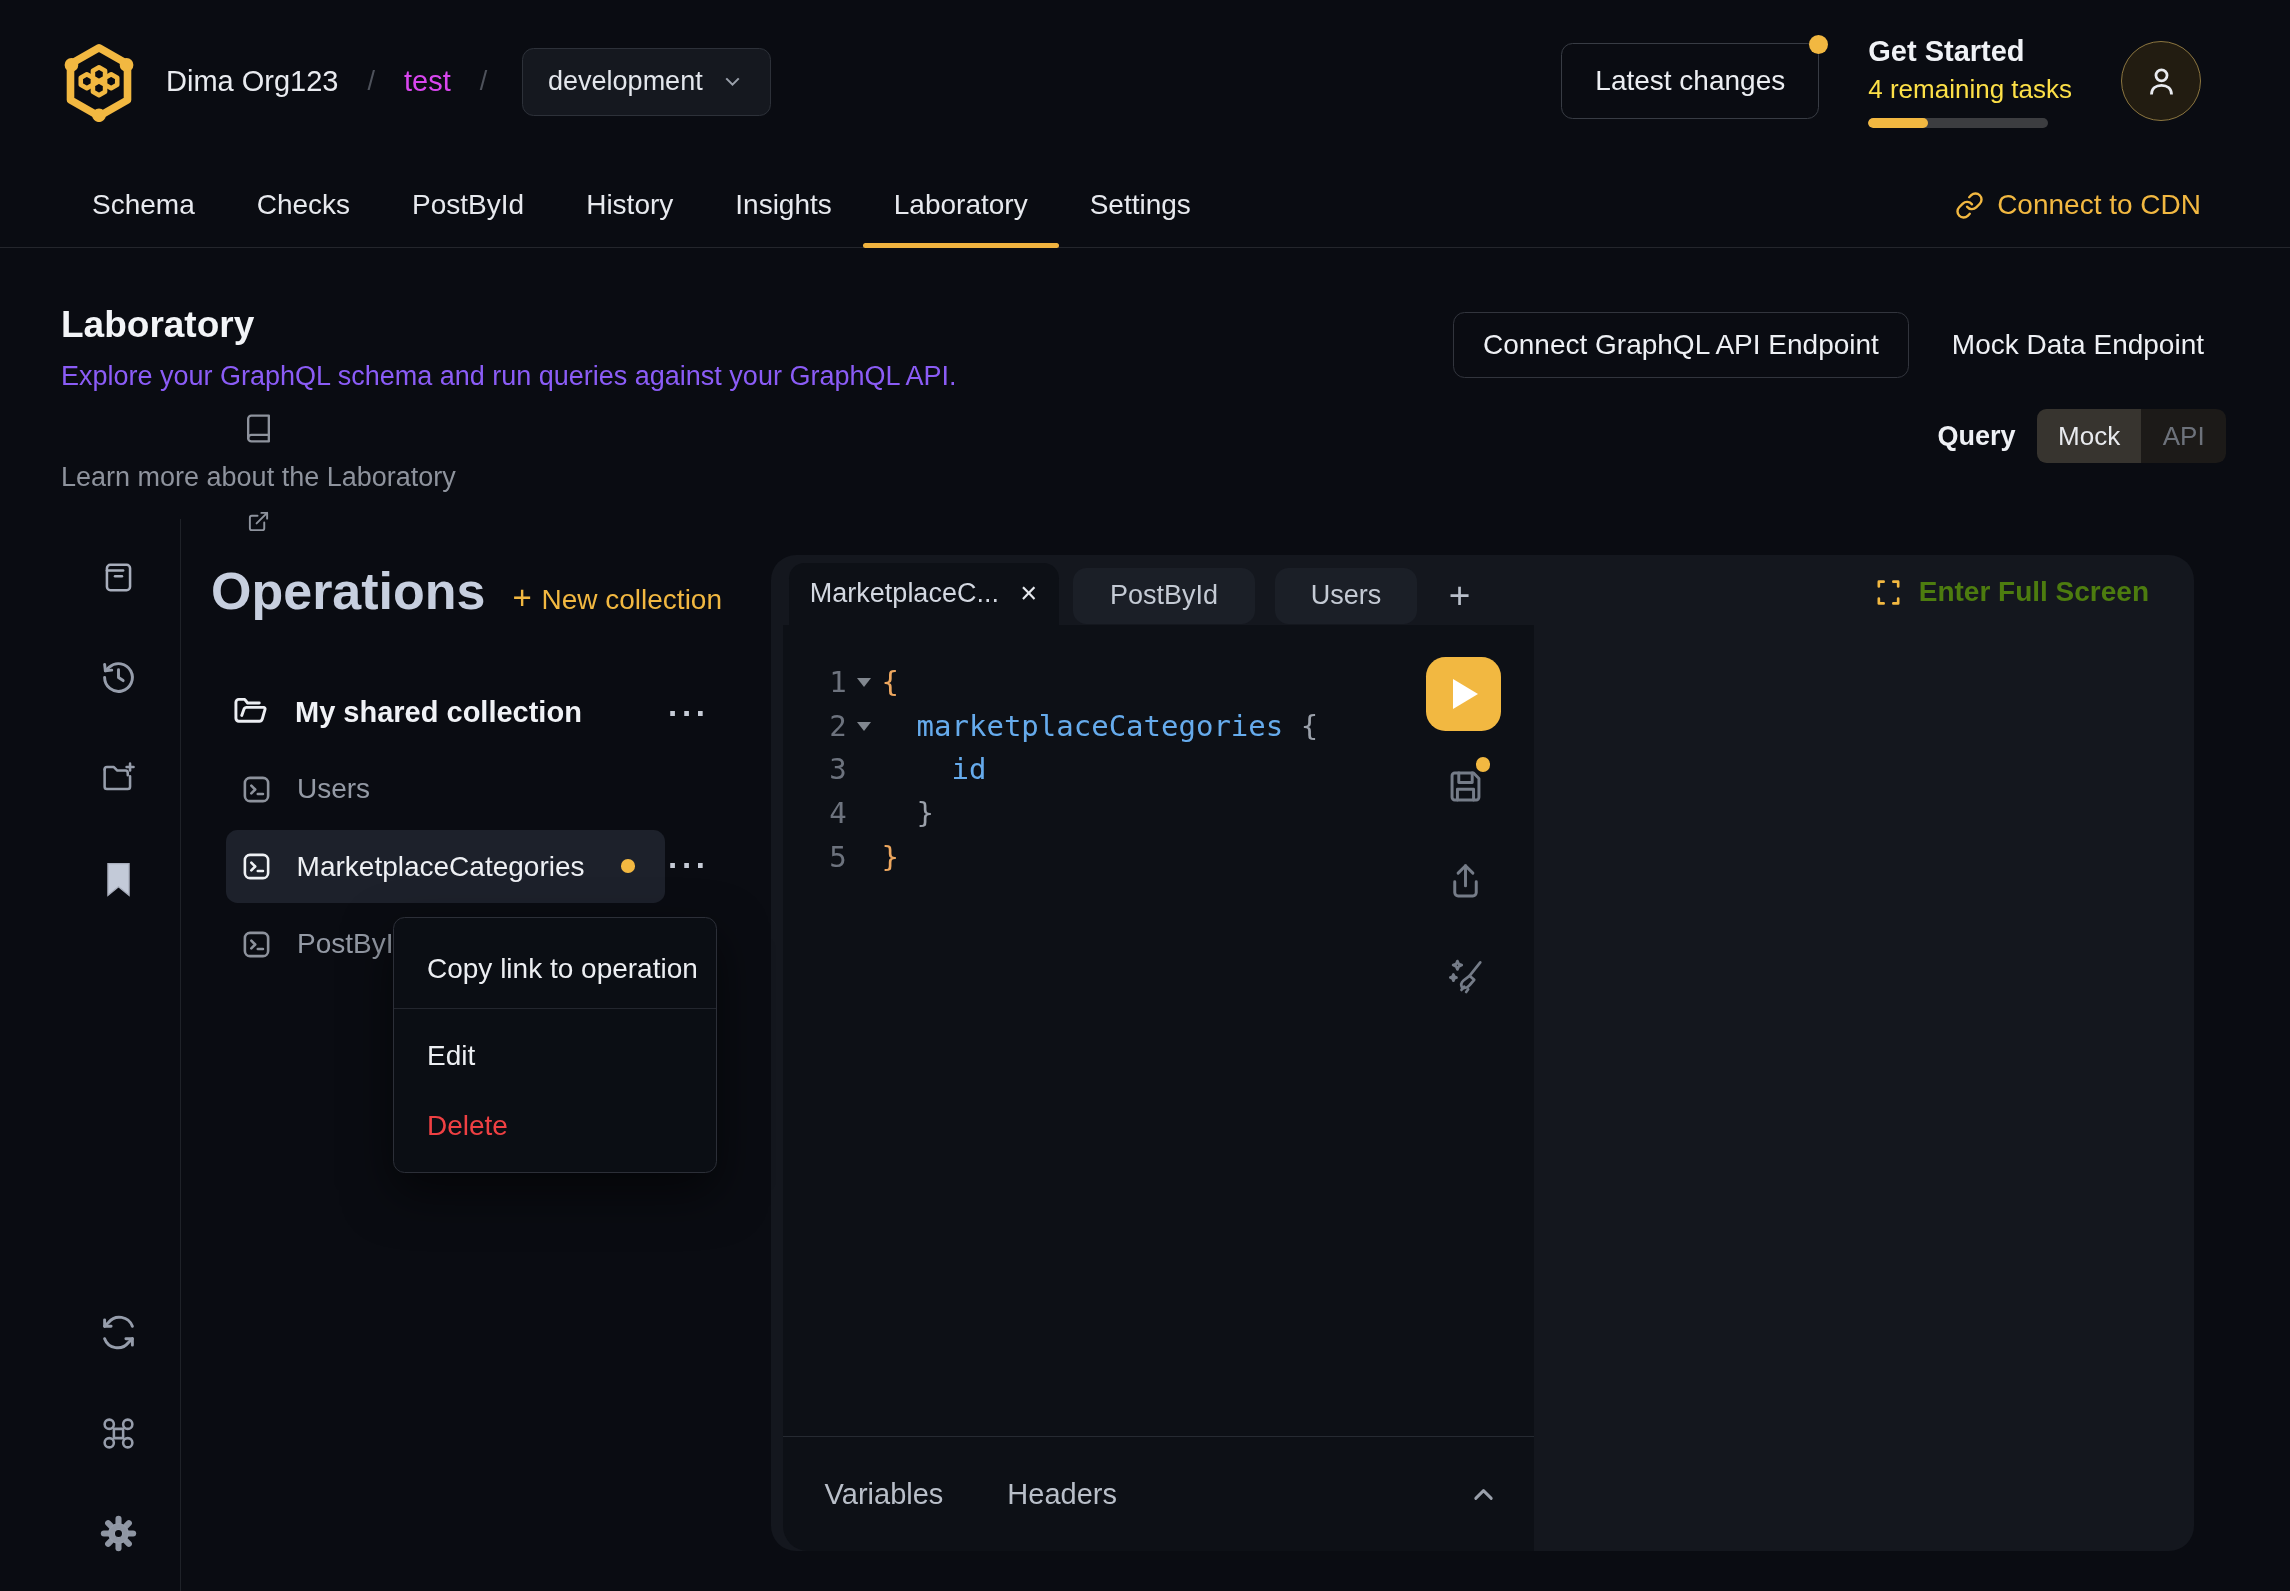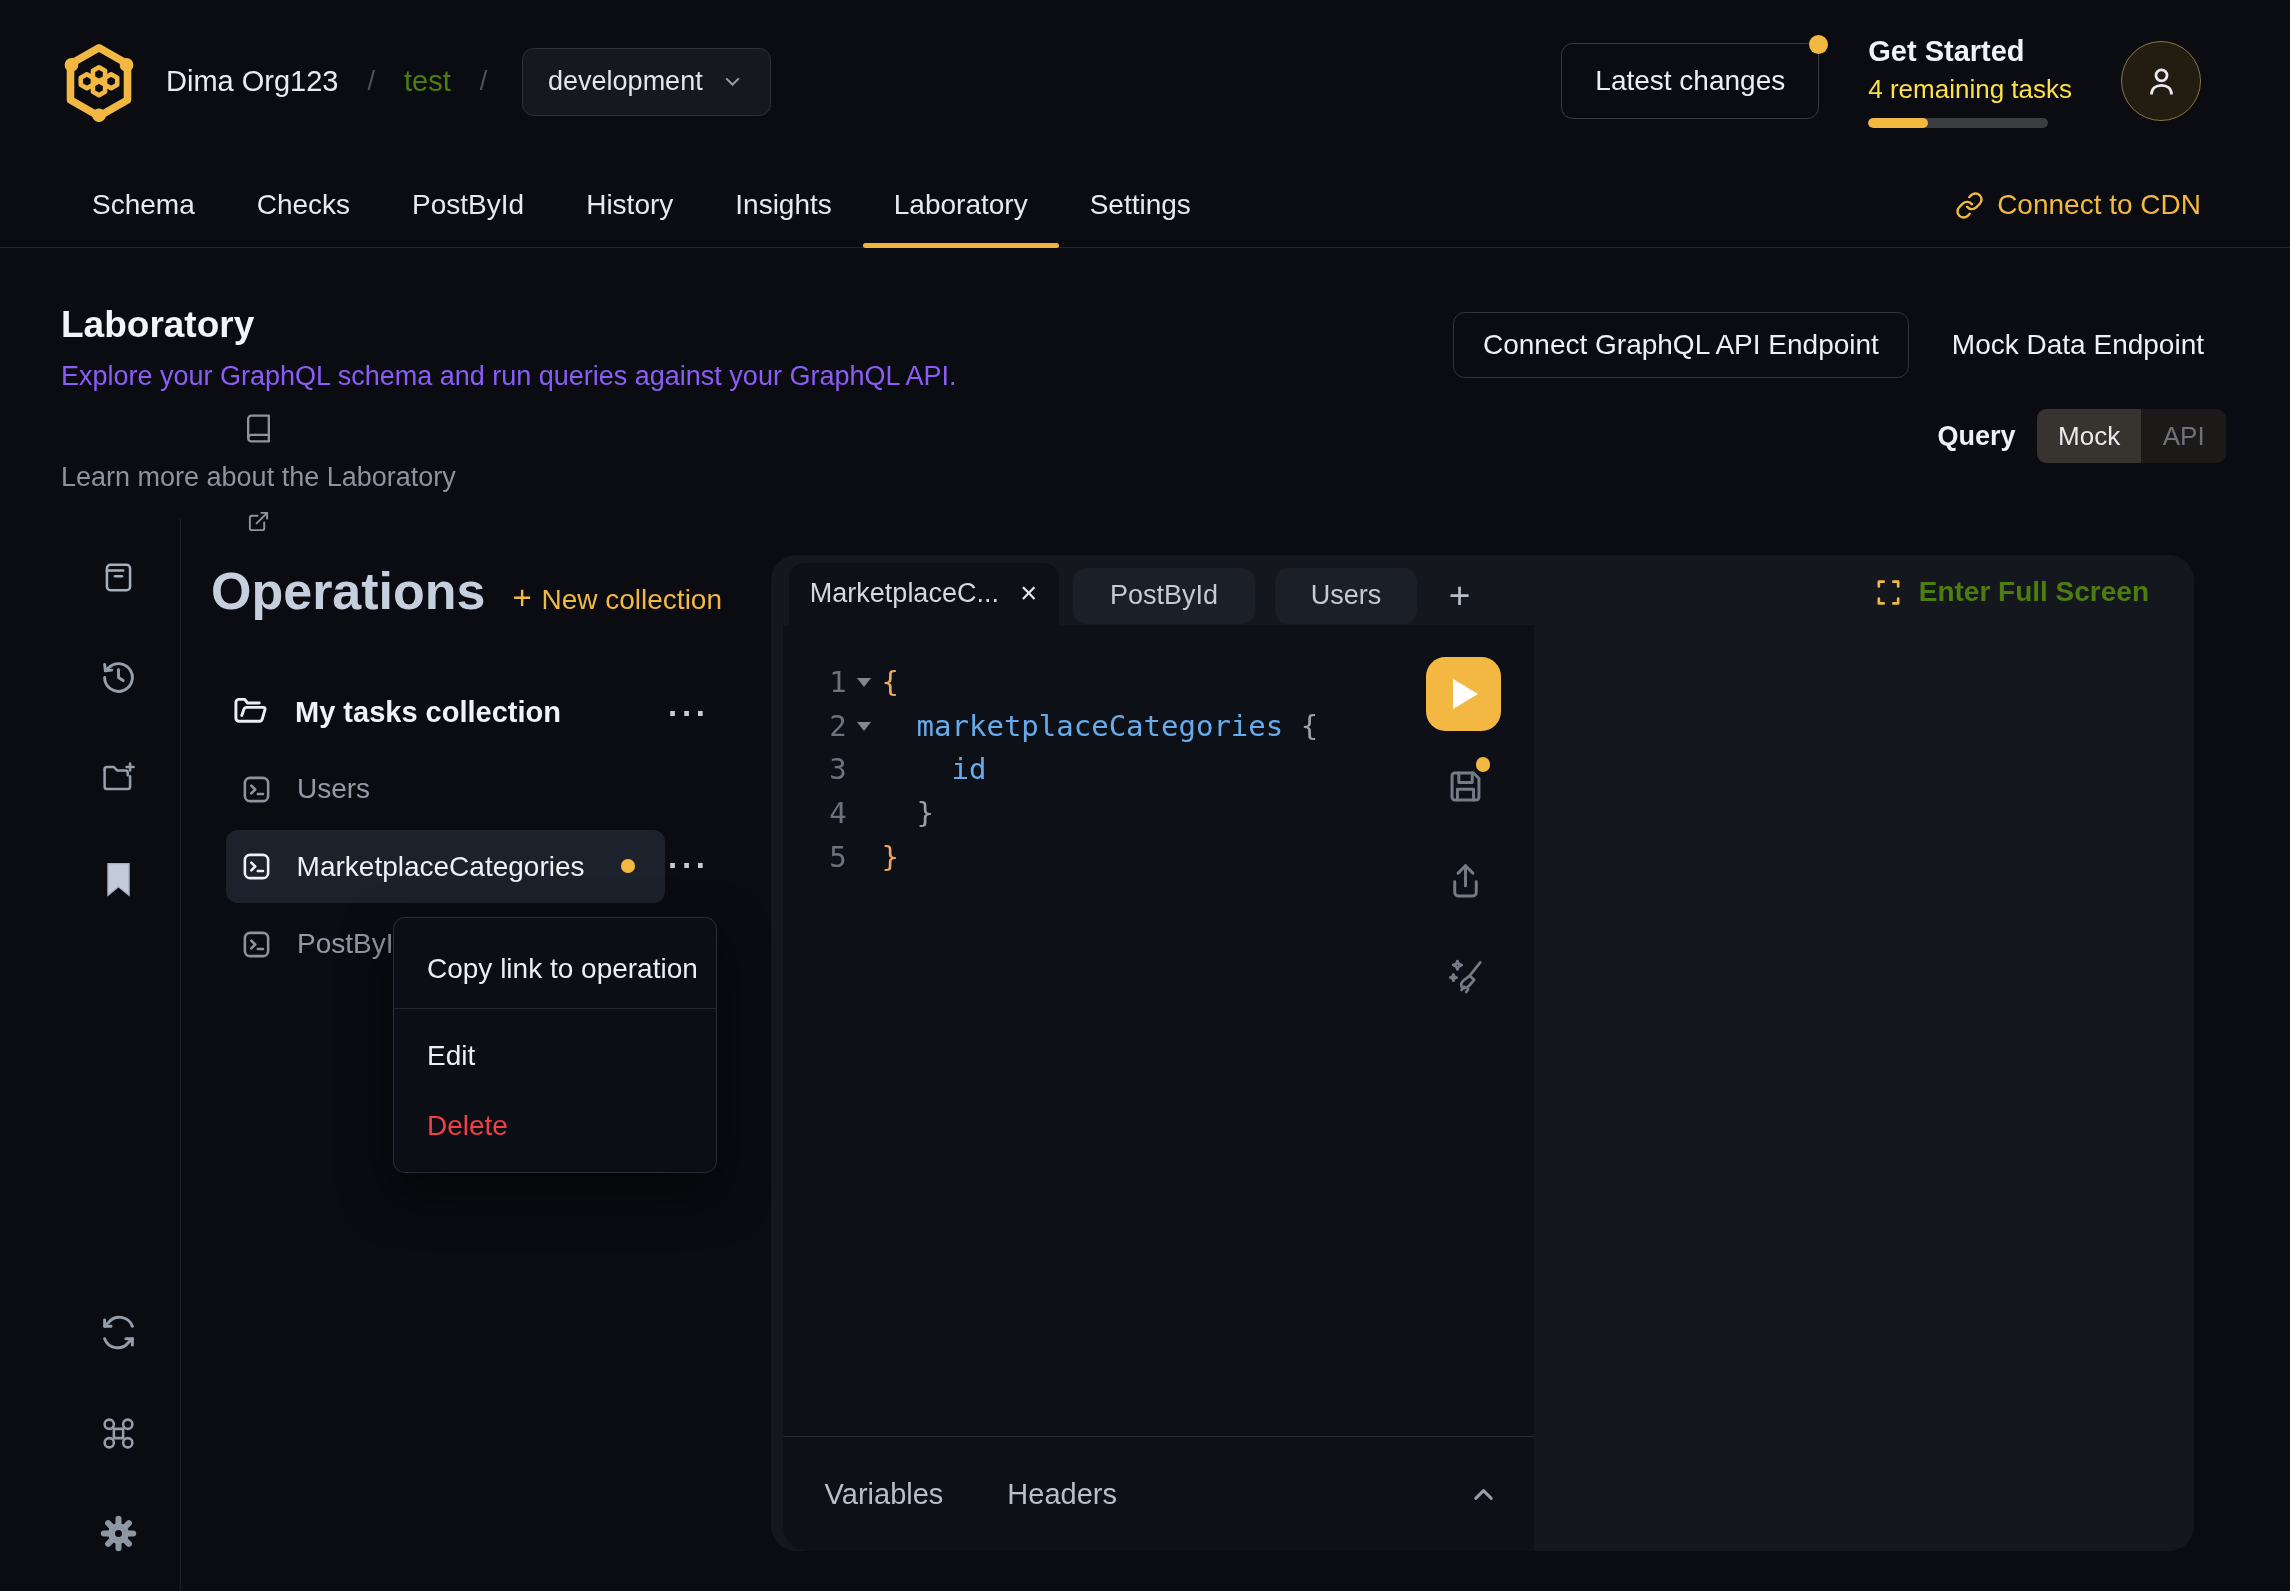--- a/index.html
+++ b/index.html
@@ -7,21 +7,21 @@
        font-family:"Liberation Sans",sans-serif;color:#e8eaef;}
   svg{display:block;}
 
   
   .topbar{position:absolute;left:0;top:0;right:0;height:163px;display:flex;align-items:center;
           padding:0 89px 0 61px;box-sizing:border-box;}
   .logo{width:76px;height:80px;margin-right:29px;flex:0 0 auto;}
   .crumbs{display:flex;align-items:center;gap:29px;font-size:29px;}
   .crumb-org{font-weight:500;color:#e9ebf0;}
   .crumb-sep{color:#4e525b;font-size:27px;}
-  .crumb-proj{color:#4d7c0f;}
+  .crumb-proj{color:#d946ef;}
   .env-btn{display:flex;align-items:center;gap:17.5px;background:#15181f;border:1px solid #2d3139;
            border-radius:11.6px;padding:17.5px 25px;font-size:27px;color:#e3e6ec;margin-left:5.8px;cursor:pointer;}
   .env-btn svg{stroke:#9aa0ab;}
   .top-right{margin-left:auto;display:flex;align-items:center;gap:49px;}
   .latest-btn{position:relative;border:1px solid #383c44;border-radius:11.6px;background:transparent;
               padding:0 33px;height:76px;display:flex;align-items:center;font-size:28px;color:#eceef2;cursor:pointer;}
   .latest-dot{position:absolute;top:-9.7px;right:-9.7px;width:19.4px;height:19.4px;border-radius:50%;background:#f2b841;}
   .get-started{display:flex;flex-direction:column;min-width:184px;}
   .gs-title{font-size:29px;font-weight:600;color:#f0f2f6;}
   .gs-sub{font-size:26px;color:#fde047;margin-top:5.8px;}
@@ -315,21 +315,21 @@
       <span class="newcol">
         <span class="plus">+</span>
         <span>New collection</span>
       </span>
     </div>
 
     <div class="col-row">
       <svg width="35" height="35" viewBox="0 0 24 24" fill="none" stroke-width="2" stroke-linecap="round" stroke-linejoin="round">
         <path d="M6 14l1.5-4.2A2 2 0 0 1 9.4 8.5H21a1 1 0 0 1 .95 1.3L20 16.7a2 2 0 0 1-1.9 1.3H4a2 2 0 0 1-2-2V5a2 2 0 0 1 2-2h4l2 2.5h8"></path>
       </svg>
-      <span class="col-name">My tasks collection</span>
+      <span class="col-name">My shared collection</span>
     </div>
     <span class="ellipsis col-ellipsis">···</span>
 
     <div class="op-item" style="top:259px;height:50px">
       <svg width="31" height="31" viewBox="0 0 24 24" fill="none" stroke-width="2" stroke-linecap="round" stroke-linejoin="round">
         <rect x="3" y="3" width="18" height="18" rx="4"></rect>
           <polyline points="8 9 11 12 8 15"></polyline>
           <line x1="13" y1="15.5" x2="17" y2="15.5"></line>
       </svg>
       <span class="op-label">Users</span>

